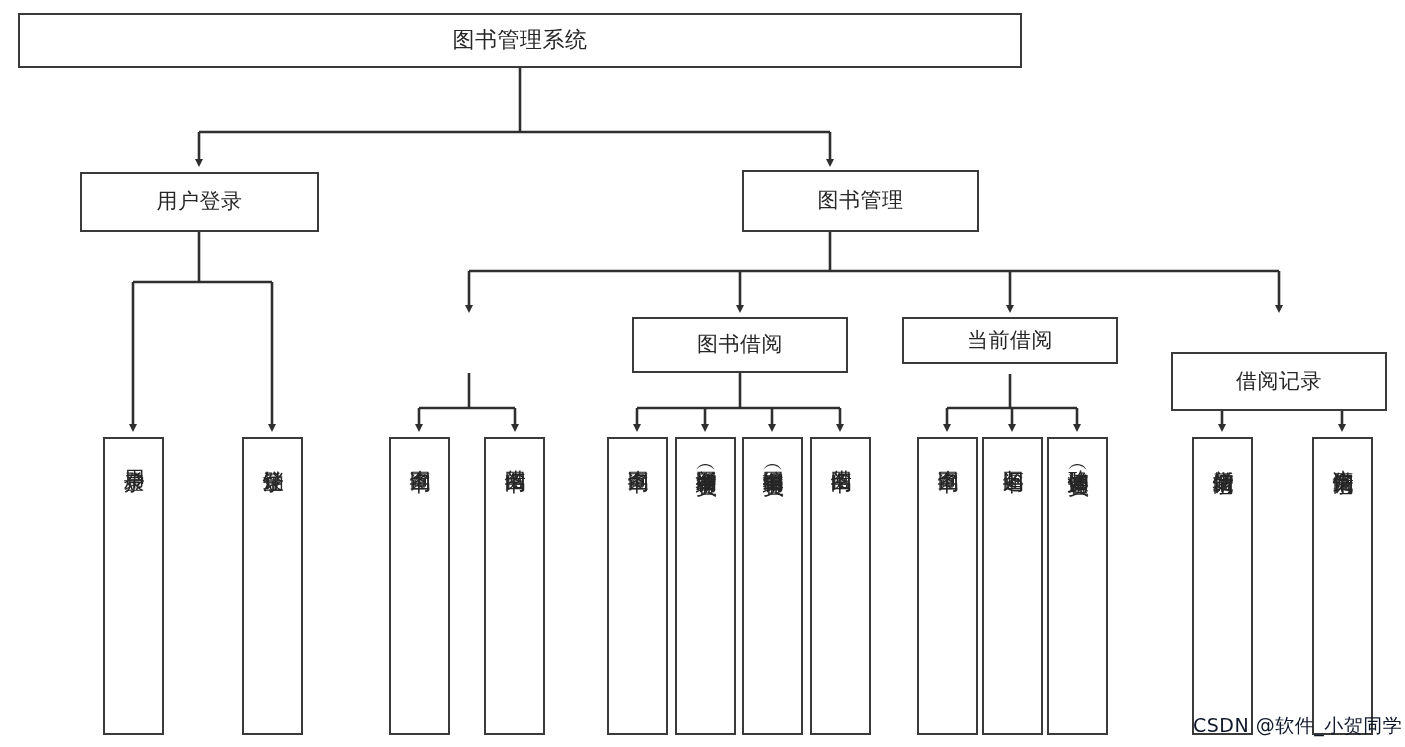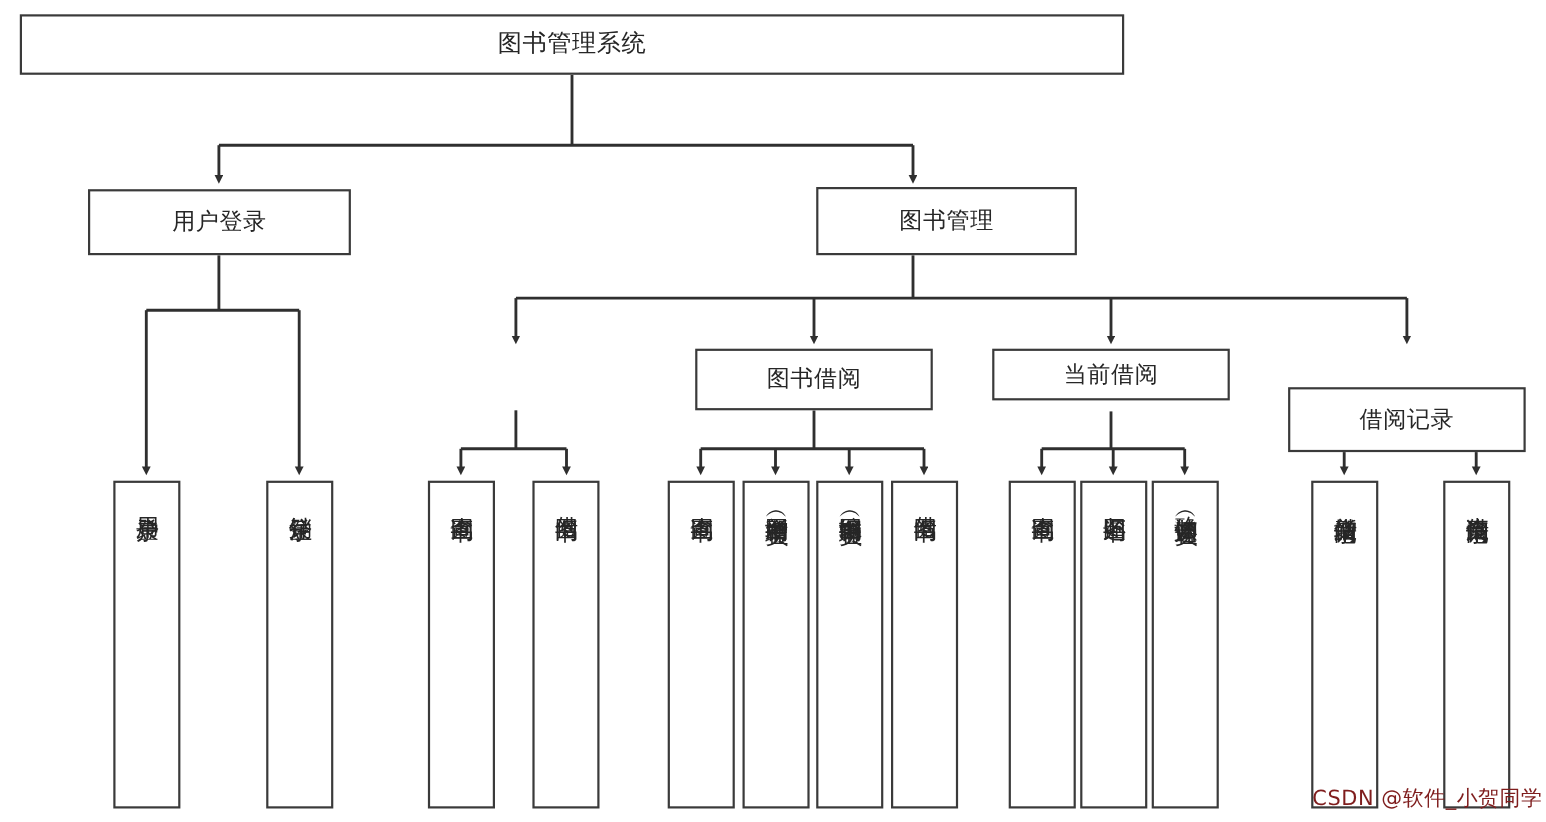--- a/index.html
+++ b/index.html
@@ -57,21 +57,21 @@
     font-size: 21px;
     line-height: 1.30;
     letter-spacing: 1px;
     white-space: normal;
     max-height: 268px;
     text-align: left;
   }
   .watermark {
     position: absolute;
     font-size: 19px;
-    color: #7f1d1d;
+    color: #0f172a;
     white-space: nowrap;
     letter-spacing: 0.5px;
     z-index: 5;
     font-family: "DejaVu Sans", "Liberation Sans", sans-serif;
   }
 </style>
 </head>
 <body>
 
 <div id="canvas">

